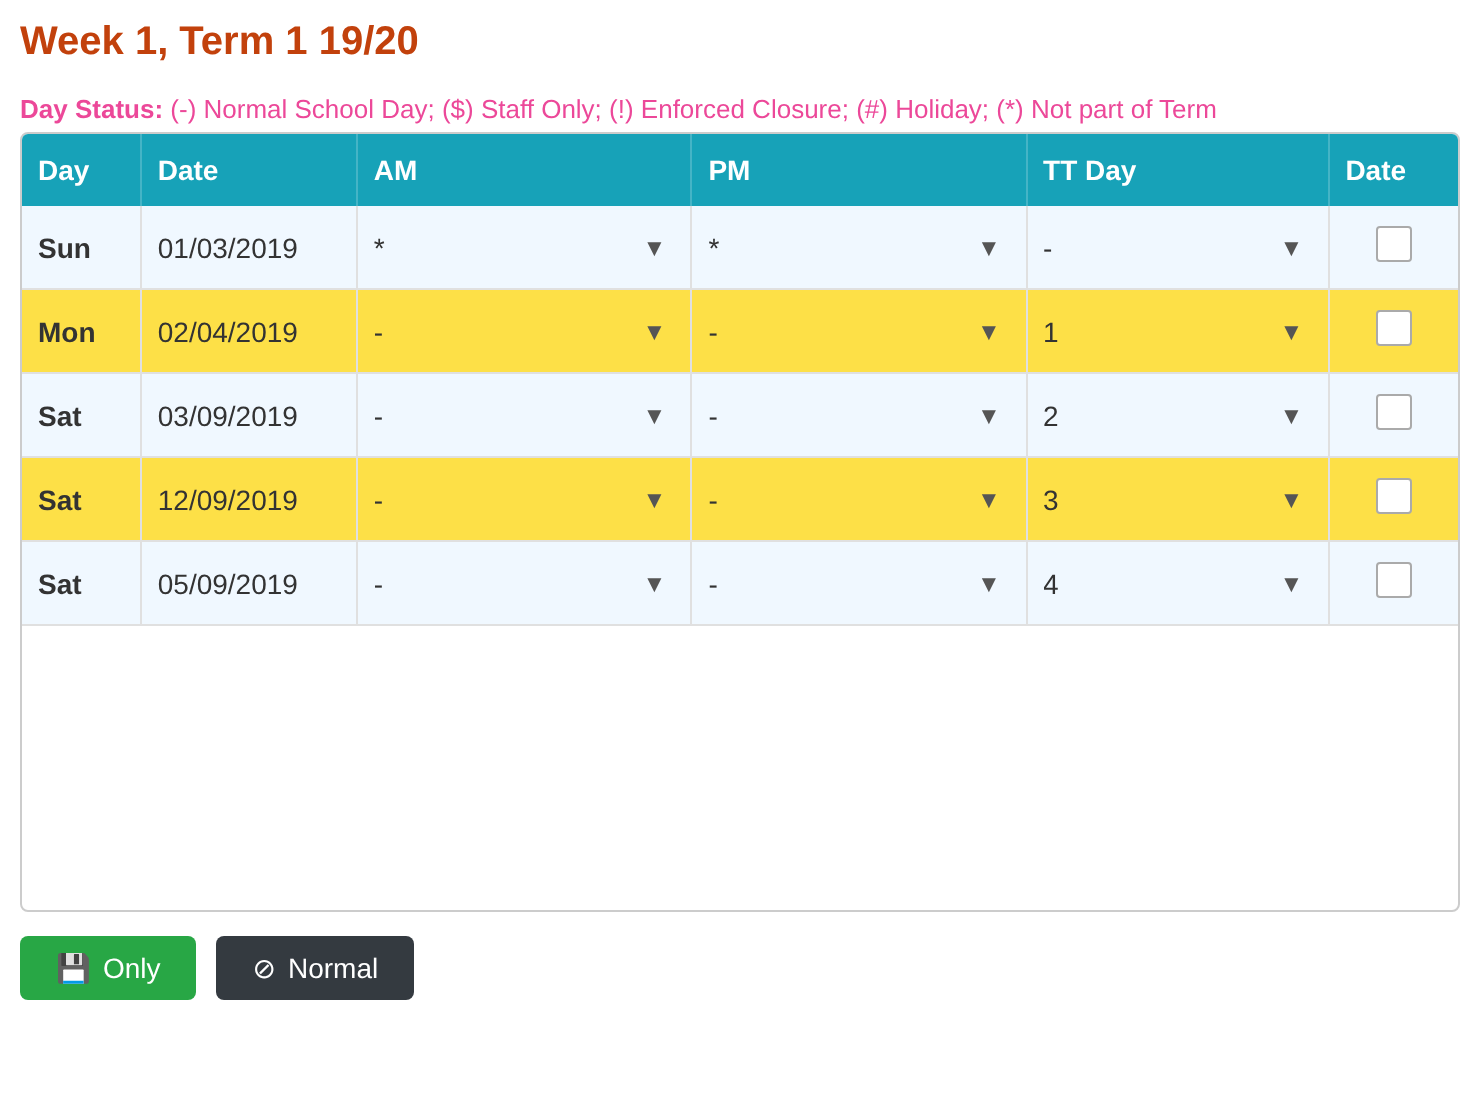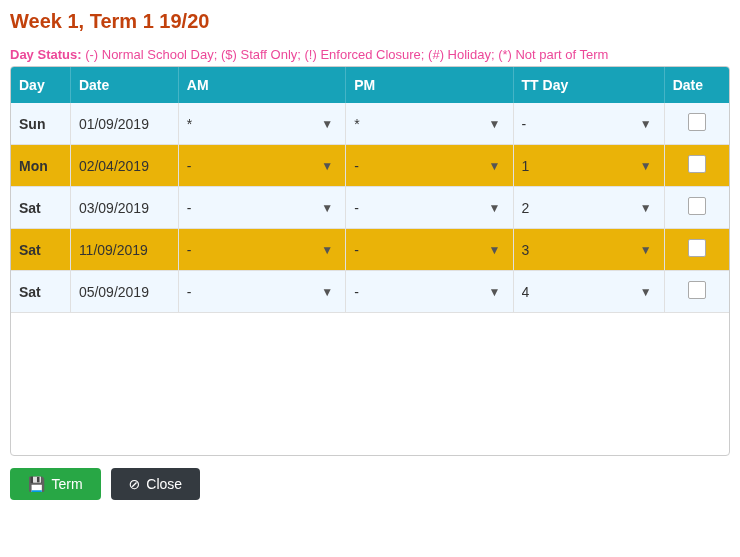--- a/index.html
+++ b/index.html
@@ -44,21 +44,21 @@
     thead th {
       padding: 10px 8px;
       text-align: left;
       font-weight: 600;
       font-size: 14px;
       border-right: 1px solid rgba(255,255,255,0.2);
     }
     thead th:last-child { border-right: none; }
     tbody tr {
       border-bottom: 1px solid #e0e0e0;
-      background: #eab308;
+      background: #fde047;
     }
     tbody tr:nth-child(odd) {
       background: #f0f8ff;
     }
     tbody td {
       padding: 10px 8px;
       vertical-align: middle;
       border-right: 1px solid #e0e0e0;
     }
     tbody td:last-child { border-right: none; }
@@ -162,21 +162,21 @@
         <th>Date</th>
         <th>AM</th>
         <th>PM</th>
         <th>TT Day</th>
         <th>Date</th>
       </tr>
     </thead>
     <tbody id="schedule-tbody">
     <tr>
           <td class="day-cell">Sun</td>
-          <td class="date-cell">01/09/2019</td>
+          <td class="date-cell">01/03/2019</td>
           <td class="am-cell">
             <div class="select-wrapper">
               <select><option value="*">*</option><option value="-">-</option><option value="(-)">(-)</option><option value="($)">($)</option><option value="(!)">(!)</option><option value="(#)">(#)</option></select>
               <span class="chevron-icon">▼</span>
             </div>
           </td>
           <td class="pm-cell">
             <div class="select-wrapper">
               <select><option value="*">*</option><option value="-">-</option><option value="(-)">(-)</option><option value="($)">($)</option><option value="(!)">(!)</option><option value="(#)">(#)</option></select>
               <span class="chevron-icon">▼</span>
@@ -231,21 +231,21 @@
           <td class="tt-cell">
             <div class="select-wrapper">
               <select><option value="-">-</option><option value="1">1</option><option value="2" selected="">2</option><option value="3">3</option><option value="4">4</option><option value="5">5</option></select>
               <span class="chevron-icon">▼</span>
             </div>
           </td>
           <td class="lock-cell"><input type="checkbox" class="lock-checkbox" style=""></td>
         </tr>
         <tr>
           <td class="day-cell">Sat</td>
-          <td class="date-cell">11/09/2019</td>
+          <td class="date-cell">12/09/2019</td>
           <td class="am-cell">
             <div class="select-wrapper">
               <select><option value="*">*</option><option value="-" selected="">-</option><option value="(-)">(-)</option><option value="($)">($)</option><option value="(!)">(!)</option><option value="(#)">(#)</option></select>
               <span class="chevron-icon">▼</span>
             </div>
           </td>
           <td class="pm-cell">
             <div class="select-wrapper">
               <select><option value="*">*</option><option value="-" selected="">-</option><option value="(-)">(-)</option><option value="($)">($)</option><option value="(!)">(!)</option><option value="(#)">(#)</option></select>
               <span class="chevron-icon">▼</span>
@@ -282,19 +282,19 @@
           </td>
           <td class="lock-cell"><input type="checkbox" class="lock-checkbox" style=""></td>
         </tr>
       </tbody>
   </table>
 </div>
 
 <div class="footer-buttons">
   <button class="btn-save">
     <span>💾</span>
-    <span>Term</span>
+    <span>Only</span>
   </button>
   <button class="btn-close">
     <span>⊘</span>
-    <span>Close</span>
+    <span>Normal</span>
   </button>
 </div>
 
 </body></html>

